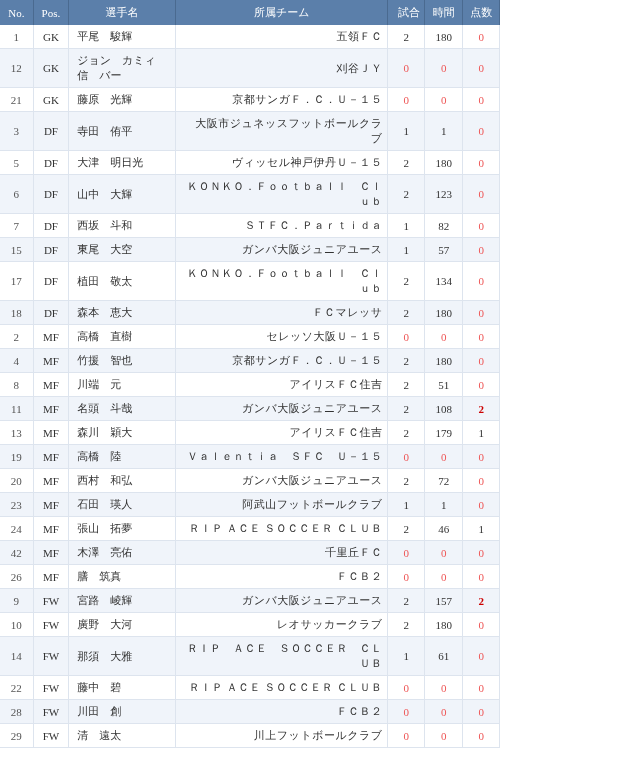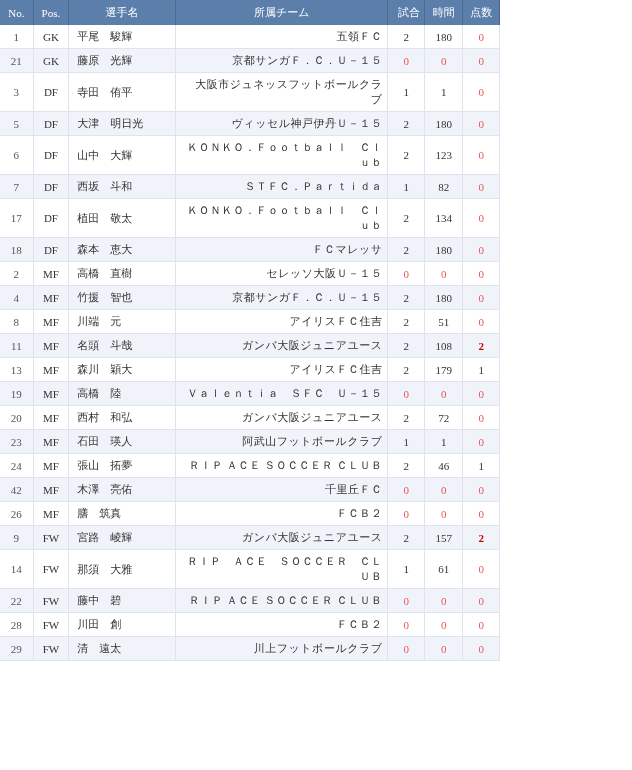--- a/index.html
+++ b/index.html
@@ -79,20 +79,29 @@
   <tr>
         <td class="num-col">1</td>
         <td>GK</td>
         <td class="name-col">平尾　駿輝</td>
         <td class="team-col">五領ＦＣ</td>
         <td>2</td>
         <td>180</td>
         <td style="color: rgb(238, 85, 85);">0</td>
       </tr>
       <tr>
+        <td class="num-col">12</td>
+        <td>GK</td>
+        <td class="name-col">ジョン　カミィ　信　バー</td>
+        <td class="team-col">刈谷ＪＹ</td>
+        <td style="color: rgb(238, 85, 85);">0</td>
+        <td style="color: rgb(238, 85, 85);">0</td>
+        <td style="color: rgb(238, 85, 85);">0</td>
+      </tr>
+      <tr>
         <td class="num-col">21</td>
         <td>GK</td>
         <td class="name-col">藤原　光輝</td>
         <td class="team-col">京都サンガＦ．Ｃ．Ｕ－１５</td>
         <td style="color: rgb(238, 85, 85);">0</td>
         <td style="color: rgb(238, 85, 85);">0</td>
         <td style="color: rgb(238, 85, 85);">0</td>
       </tr>
       <tr>
         <td class="num-col">3</td>
@@ -124,20 +133,29 @@
       <tr>
         <td class="num-col">7</td>
         <td>DF</td>
         <td class="name-col">西坂　斗和</td>
         <td class="team-col">ＳＴＦＣ．Ｐａｒｔｉｄａ</td>
         <td>1</td>
         <td>82</td>
         <td style="color: rgb(238, 85, 85);">0</td>
       </tr>
       <tr>
+        <td class="num-col">15</td>
+        <td>DF</td>
+        <td class="name-col">東尾　大空</td>
+        <td class="team-col">ガンバ大阪ジュニアユース</td>
+        <td>1</td>
+        <td>57</td>
+        <td style="color: rgb(238, 85, 85);">0</td>
+      </tr>
+      <tr>
         <td class="num-col">17</td>
         <td>DF</td>
         <td class="name-col">植田　敬太</td>
         <td class="team-col">ＫＯＮＫＯ．Ｆｏｏｔｂａｌｌ　Ｃｌｕｂ</td>
         <td>2</td>
         <td>134</td>
         <td style="color: rgb(238, 85, 85);">0</td>
       </tr>
       <tr>
         <td class="num-col">18</td>
@@ -248,20 +266,29 @@
         <td style="color: rgb(238, 85, 85);">0</td>
       </tr>
       <tr>
         <td class="num-col">9</td>
         <td>FW</td>
         <td class="name-col">宮路　崚輝</td>
         <td class="team-col">ガンバ大阪ジュニアユース</td>
         <td>2</td>
         <td>157</td>
         <td style="color: rgb(204, 0, 0); font-weight: bold;">2</td>
+      </tr>
+      <tr>
+        <td class="num-col">10</td>
+        <td>FW</td>
+        <td class="name-col">廣野　大河</td>
+        <td class="team-col">レオサッカークラブ</td>
+        <td>2</td>
+        <td>180</td>
+        <td style="color: rgb(238, 85, 85);">0</td>
       </tr>
       <tr>
         <td class="num-col">14</td>
         <td>FW</td>
         <td class="name-col">那須　大雅</td>
         <td class="team-col">ＲＩＰ　ＡＣＥ　ＳＯＣＣＥＲ　ＣＬＵＢ</td>
         <td>1</td>
         <td>61</td>
         <td style="color: rgb(238, 85, 85);">0</td>
       </tr>

